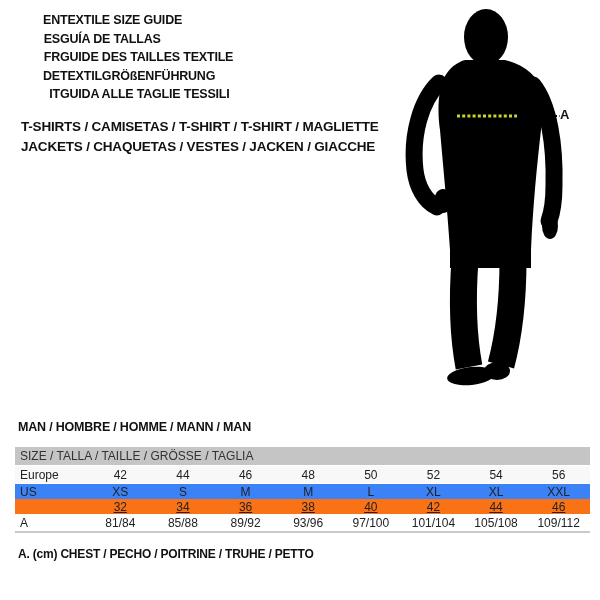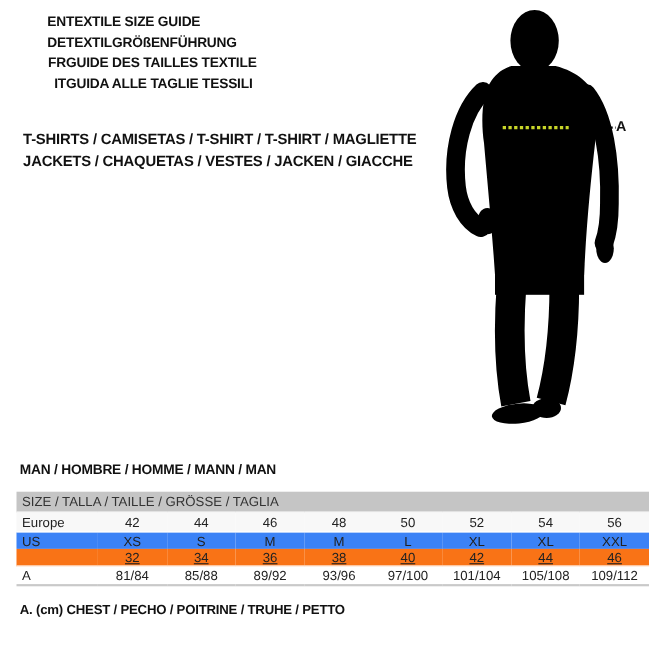--- a/index.html
+++ b/index.html
@@ -42,26 +42,30 @@
 </style>
 </head>
 <body>
 
 <div class="abs lang-list">
   <div class="lang-row">
     <span class="lang-code">EN</span>
     <span class="lang-title">TEXTILE SIZE GUIDE</span>
   </div>
   <div class="lang-row">
-    <span class="lang-code">DE</span>
-    <span class="lang-title">TEXTILGRÖßENFÜHRUNG</span>
+    <span class="lang-code">ES</span>
+    <span class="lang-title">GUÍA DE TALLAS</span>
   </div>
   <div class="lang-row">
     <span class="lang-code">FR</span>
     <span class="lang-title">GUIDE DES TAILLES TEXTILE</span>
+  </div>
+  <div class="lang-row">
+    <span class="lang-code">DE</span>
+    <span class="lang-title">TEXTILGRÖßENFÜHRUNG</span>
   </div>
   <div class="lang-row">
     <span class="lang-code">IT</span>
     <span class="lang-title">GUIDA ALLE TAGLIE TESSILI</span>
   </div>
 </div>
 
 <div class="abs categories">
   <div>T-SHIRTS / CAMISETAS / T-SHIRT / T-SHIRT / MAGLIETTE</div>
   <div>JACKETS / CHAQUETAS / VESTES / JACKEN / GIACCHE</div>

